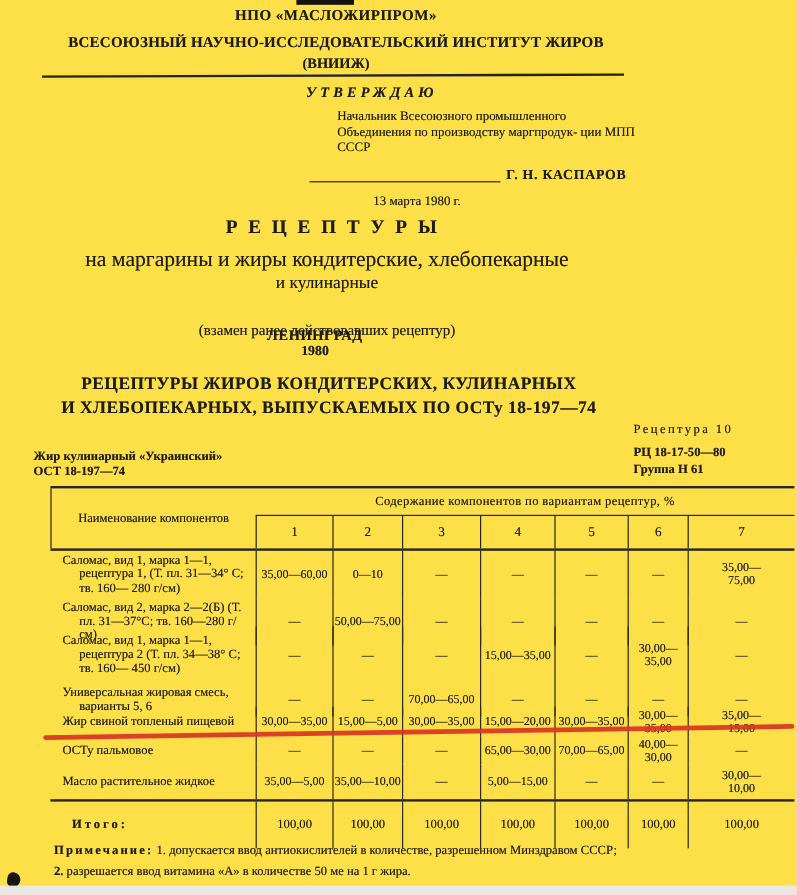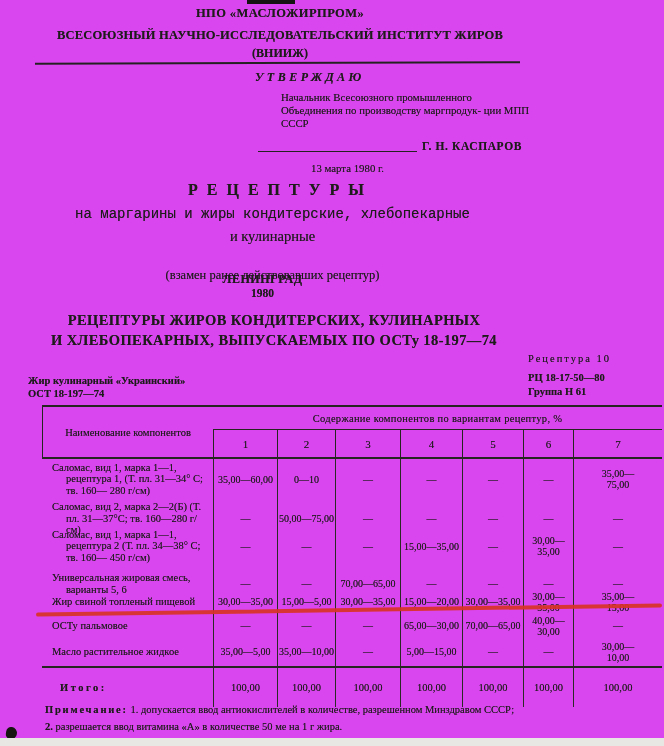--- a/index.html
+++ b/index.html
@@ -1,19 +1,19 @@
 <!DOCTYPE html>
 <html><head>
 <meta charset="utf-8">
 <style>
   html,body{margin:0;padding:0;background:#dadada;}
   .page{
     position:relative;
     width:664px;height:746px;
-    background:#d946ef;
+    background:#fde047;
     overflow:hidden;
     font-family:"Liberation Serif","DejaVu Serif",serif;
     color:#1d1c1a;
     text-shadow:0 0 .45px rgba(20,18,15,.55);
   }
   .abs{position:absolute;}
   .ctr{text-align:center;}
   .b{font-weight:bold;}
 
   
@@ -32,21 +32,21 @@
   
   .approve-label{left:255px;top:70px;width:165px;font-size:12px;font-weight:bold;font-style:italic;letter-spacing:3.5px;text-align:left;}
   .approve-text{left:281px;top:91px;width:255px;font-size:10.8px;line-height:13px;}
   .sig-row{left:258px;top:140px;width:264px;display:flex;align-items:flex-end;justify-content:flex-end;}
   .sig-line{flex:1 1 auto;border-bottom:1.5px solid #232220;height:10px;margin-right:5px;}
   .sig-name{font-size:11.5px;font-weight:bold;white-space:nowrap;letter-spacing:.6px;}
   .approve-date{left:280px;top:162px;width:135px;text-align:center;font-size:10.8px;}
 
   
   .title-main{left:0;top:181px;width:552px;font-size:16px;font-weight:bold;letter-spacing:9px;text-indent:9px;}
-  .title-sub1{left:0;top:206px;width:545px;font-size:14px;font-family:Liberation Mono, monospace;}
+  .title-sub1{left:0;top:206px;width:545px;font-size:18px;}
   .title-sub2{left:0;top:228px;width:545px;font-size:14.5px;}
   .title-note{left:0;top:268px;width:545px;font-size:12.5px;}
   .title-city{left:0;top:272px;width:525px;font-size:12px;font-weight:bold;letter-spacing:.5px;}
   .title-year{left:0;top:287px;width:525px;font-size:11.5px;font-weight:bold;}
 
   .heading-1{left:0;top:312px;width:548px;font-size:14.5px;font-weight:bold;letter-spacing:.4px;}
   .heading-2{left:0;top:332px;width:548px;font-size:14.5px;font-weight:bold;letter-spacing:.4px;}
 
   .recipe-no{left:528px;top:353px;font-size:10.5px;letter-spacing:2px;}
   .product{left:28px;top:375px;font-size:10.5px;font-weight:bold;line-height:12.5px;}

